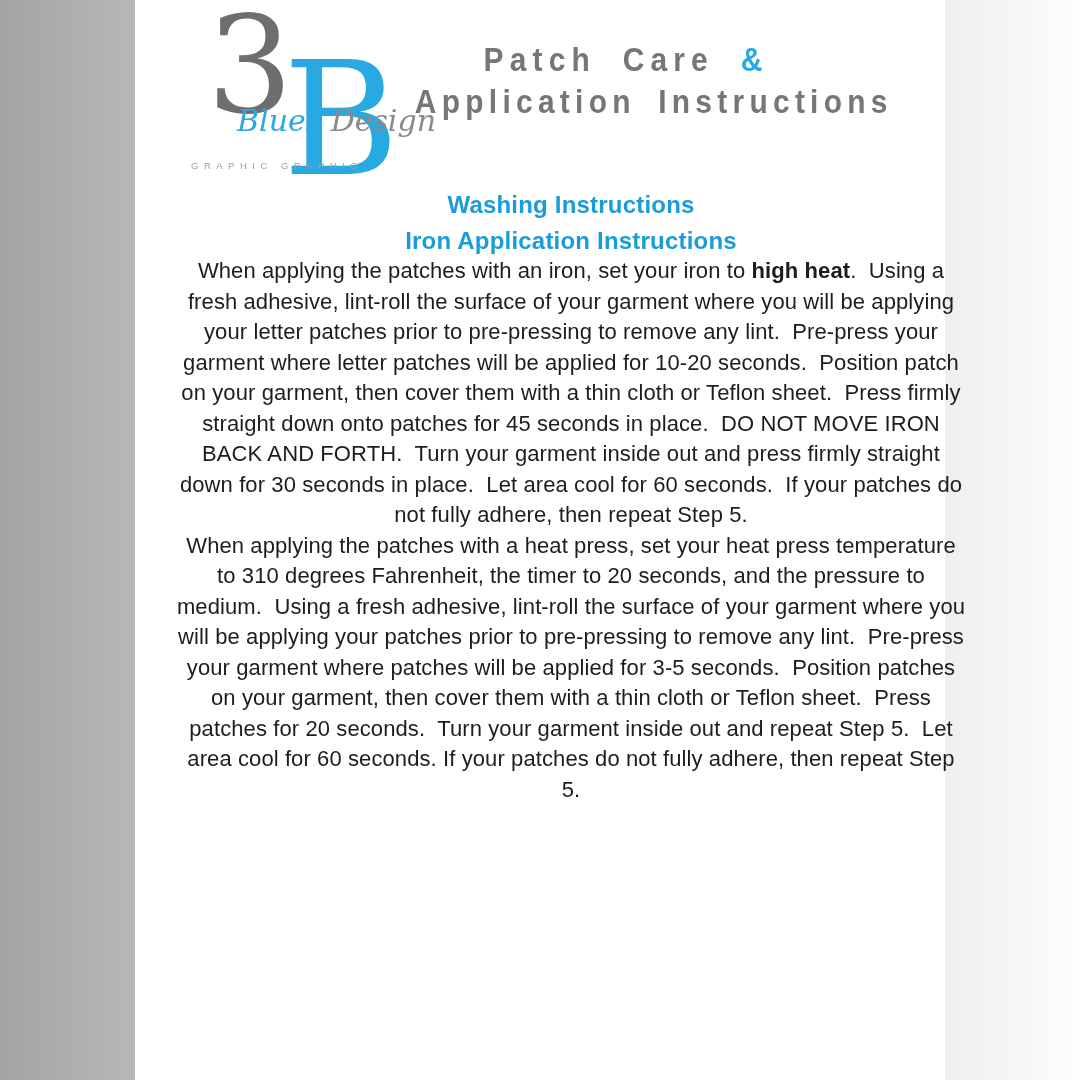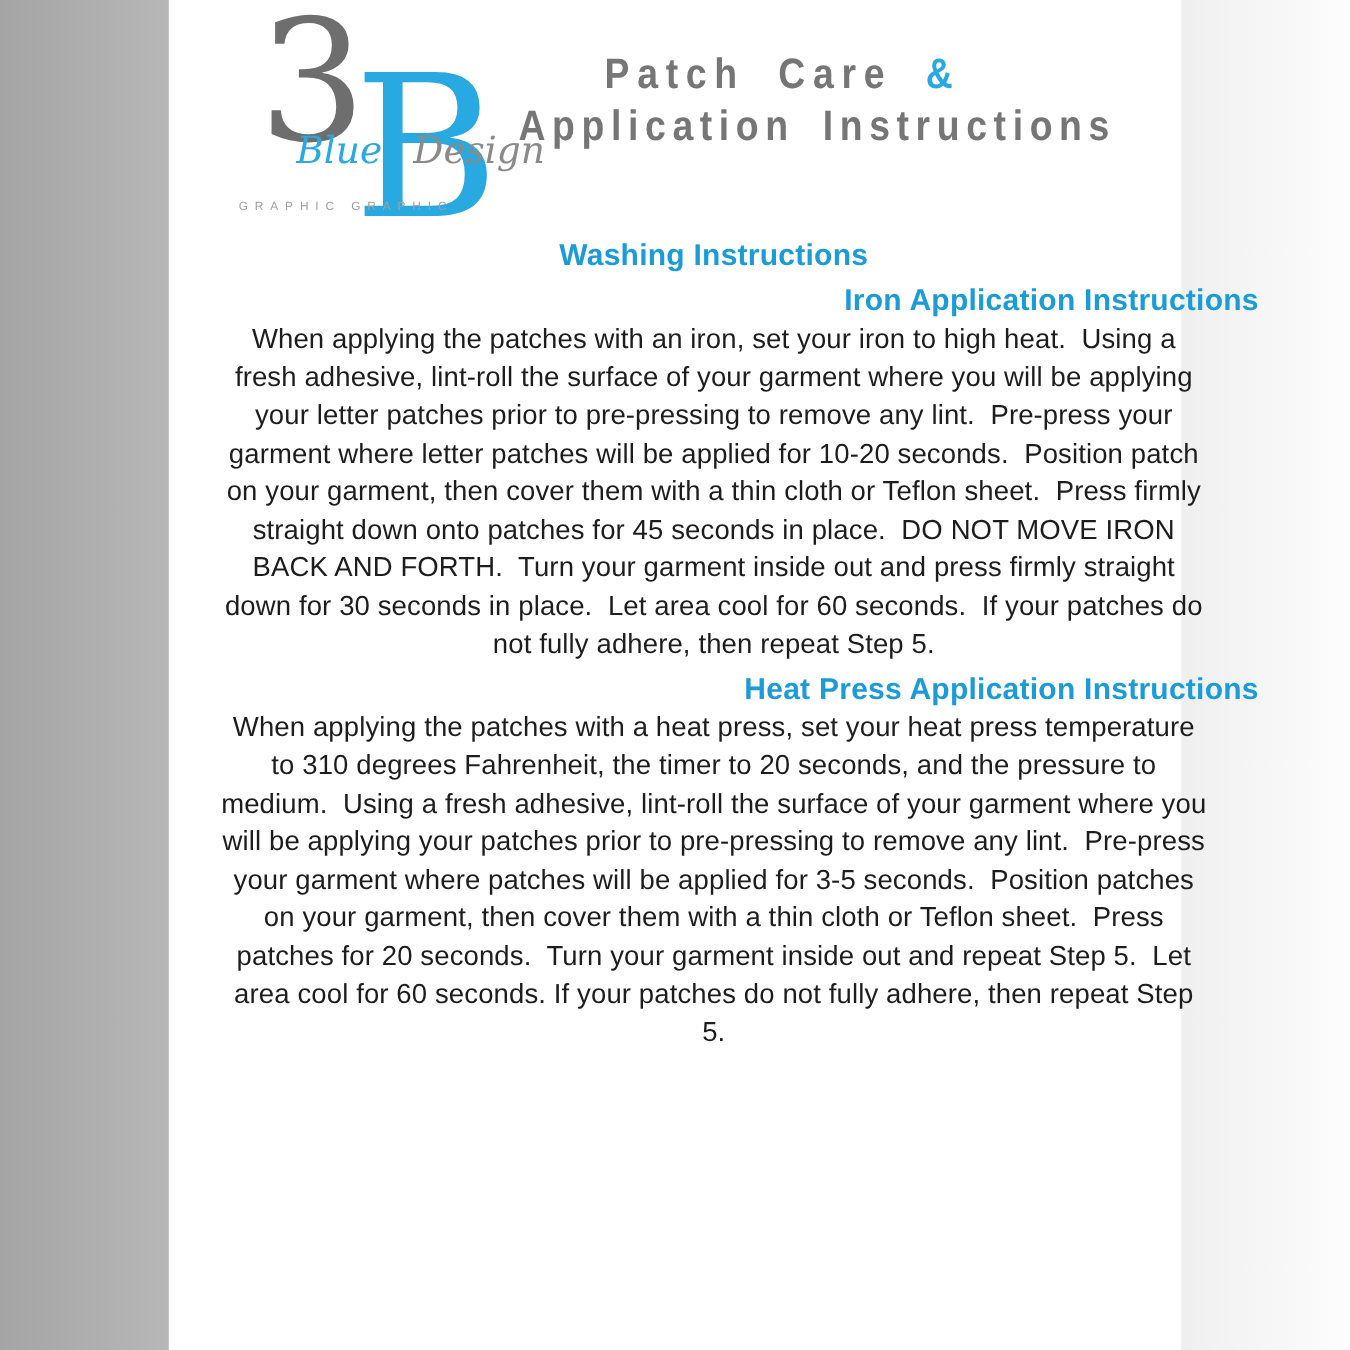--- a/index.html
+++ b/index.html
@@ -80,30 +80,30 @@
     width: 872px;
     text-align: center;
   }
   .section-heading {
     margin: 0; padding: 0;
     font-size: 24px; font-weight: 700;
     line-height: 31px;
     color: #1b9cd8;
     letter-spacing: 0.2px;
   }
-  .section + .section .section-heading { margin-top: 5px; text-align: right; }
+  .section + .section .section-heading { margin-top: 5px; }
   .section-body {
     margin: 0 auto; padding: 0;
     max-width: 792px;
     font-size: 22px; line-height: 30.5px;
     color: #1d1d1d;
     white-space: pre-wrap;
     letter-spacing: 0.1px;
   }
-  .bold { font-weight: 400; margin-top: 18px; }
+  .bold { font-weight: 700; margin-top: 18px; }
 </style>
 </head>
 <body>
 
 <div class="canvas">
 
   <div class="left-bar"></div>
   <div class="right-bar"></div>
 
   <div class="logo">
@@ -126,19 +126,18 @@
     <div class="section">
       <h2 class="section-heading">Washing Instructions</h2>
     </div>
 
     <div class="section">
       <h2 class="section-heading">Iron Application Instructions</h2>
       <p class="section-body"><span>When applying the patches with an iron, set your iron to </span><span class="bold">high heat</span><span>.  Using a fresh adhesive, lint-roll the surface of your garment where you will be applying your letter patches prior to pre-pressing to remove any lint.  Pre-press your garment where letter patches will be applied for 10-20 seconds.  Position patch on your garment, then cover them with a thin cloth or Teflon sheet.  Press firmly straight down onto patches for 45 seconds in place.  DO NOT MOVE IRON BACK AND FORTH.  Turn your garment inside out and press firmly straight down for 30 seconds in place.  Let area cool for 60 seconds.  If your patches do not fully adhere, then repeat Step 5.</span></p>
     </div>
 
     <div class="section">
-      <h2 class="section-heading">Heat Press Application Instructions</h2>
       <p class="section-body">When applying the patches with a heat press, set your heat press temperature to 310 degrees Fahrenheit, the timer to 20 seconds, and the pressure to medium.  Using a fresh adhesive, lint-roll the surface of your garment where you will be applying your patches prior to pre-pressing to remove any lint.  Pre-press your garment where patches will be applied for 3-5 seconds.  Position patches on your garment, then cover them with a thin cloth or Teflon sheet.  Press patches for 20 seconds.  Turn your garment inside out and repeat Step 5.  Let area cool for 60 seconds. If your patches do not fully adhere, then repeat Step 5.</p>
     </div>
 
   </div>
 
 </div>
 
 </body></html>

